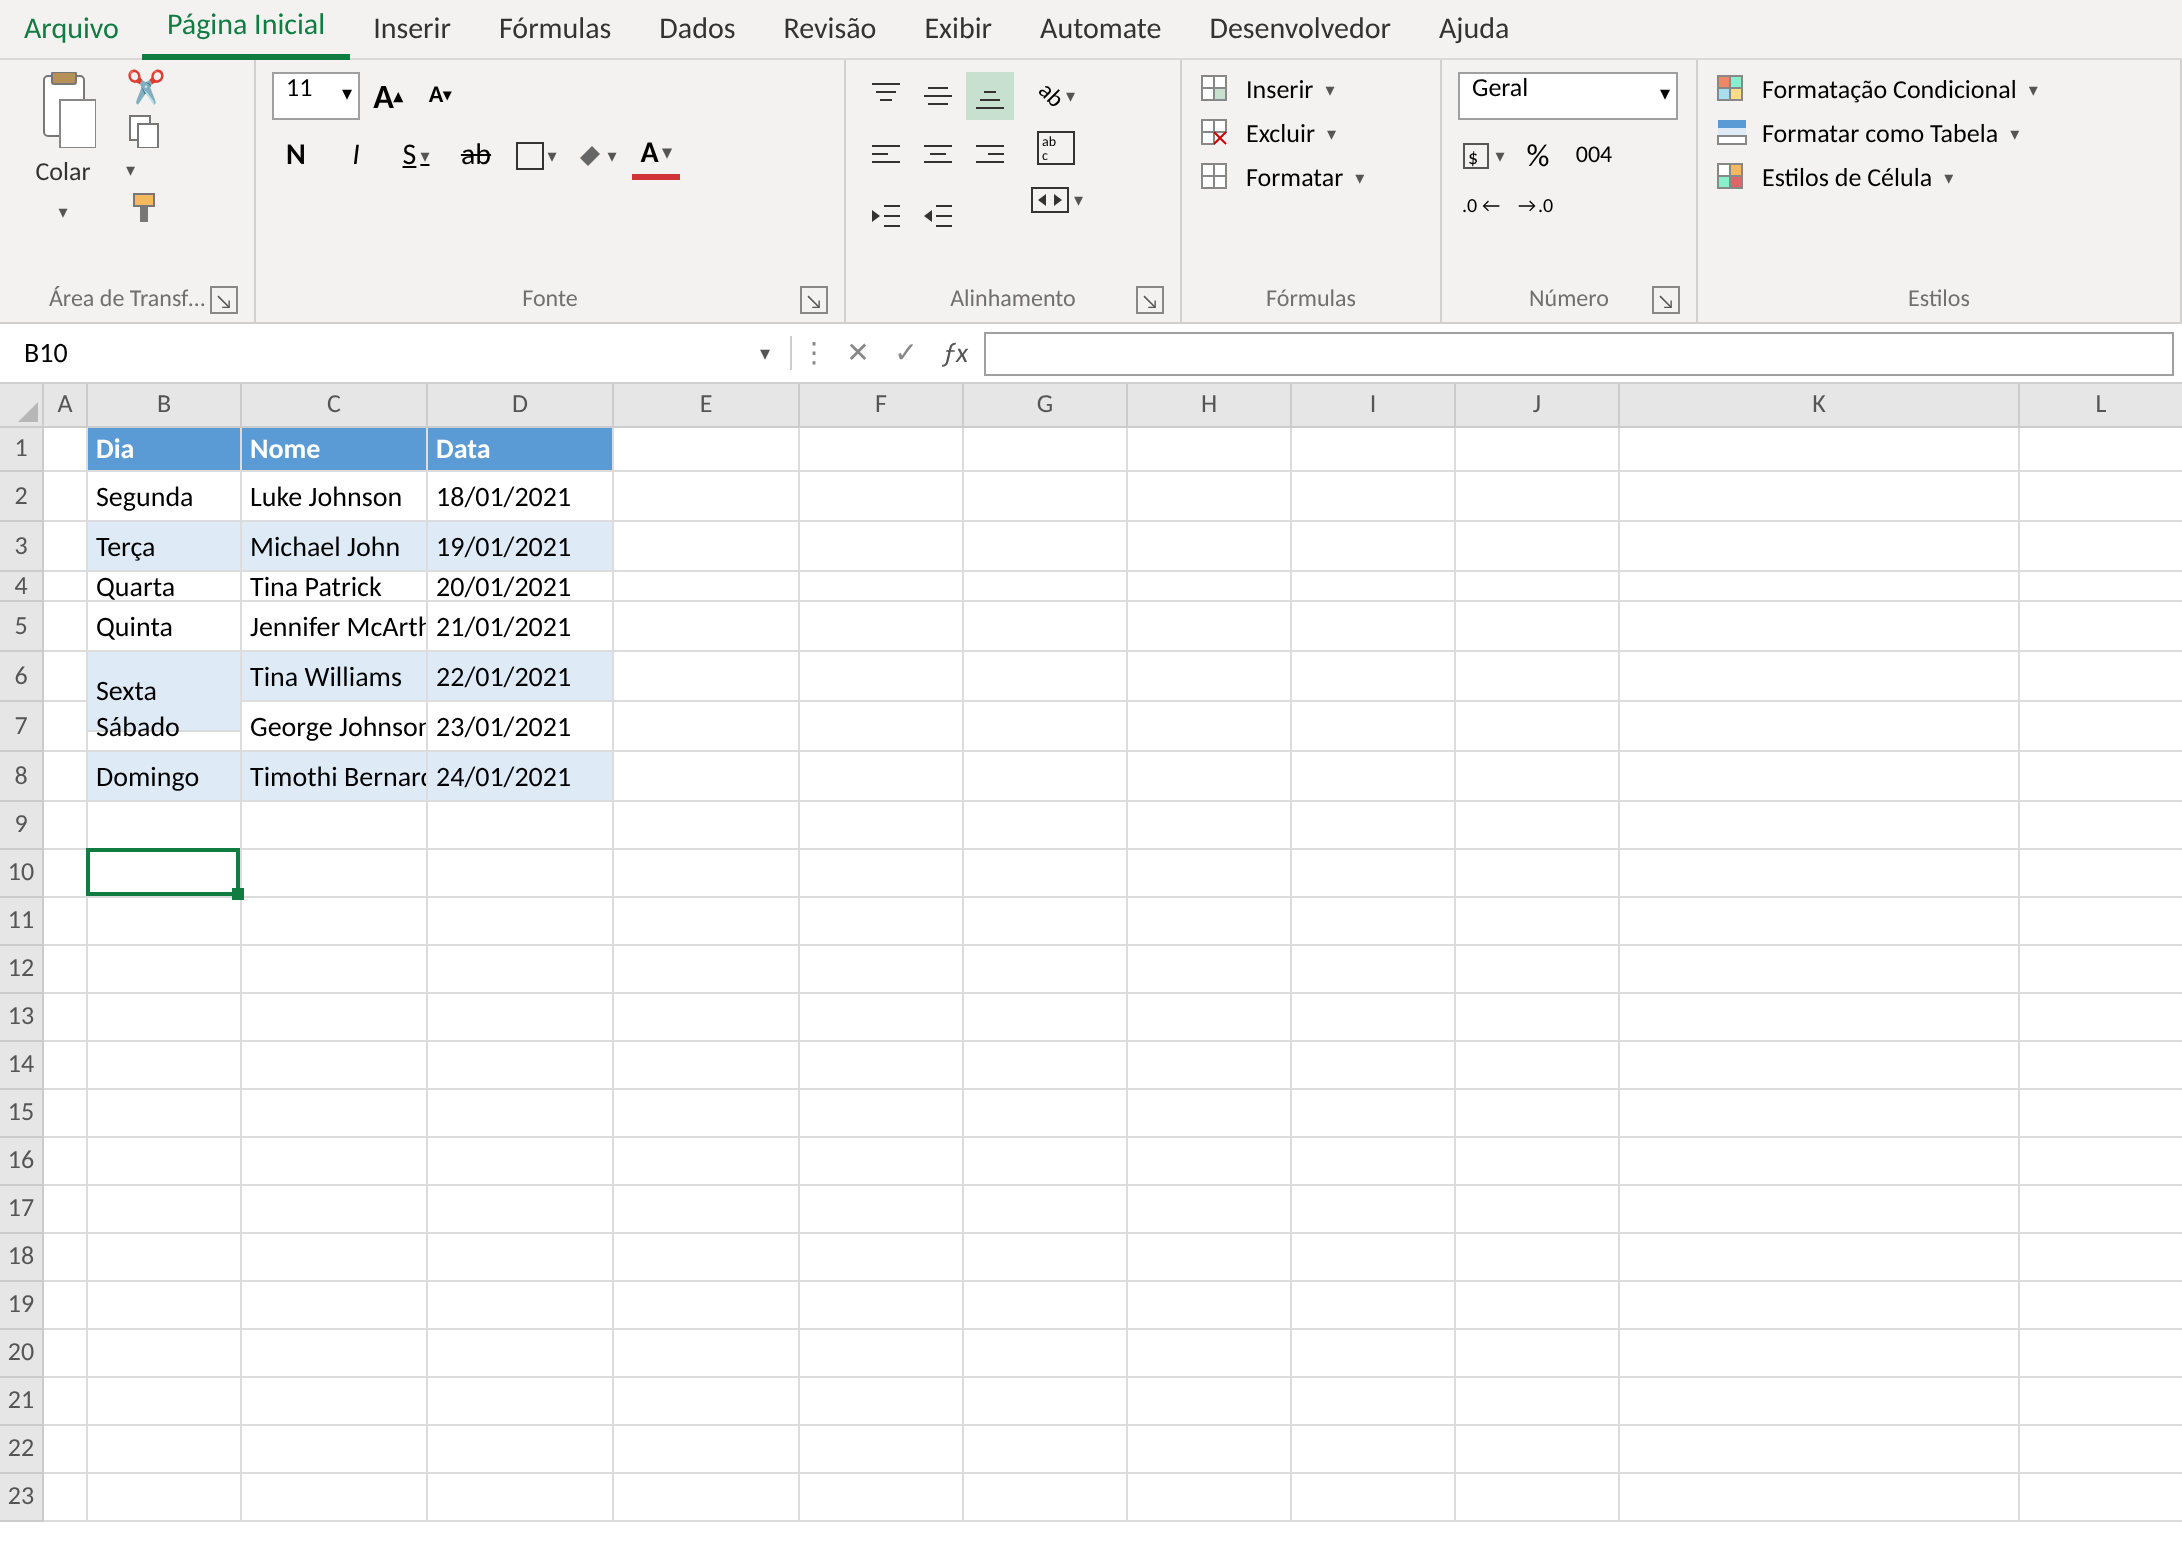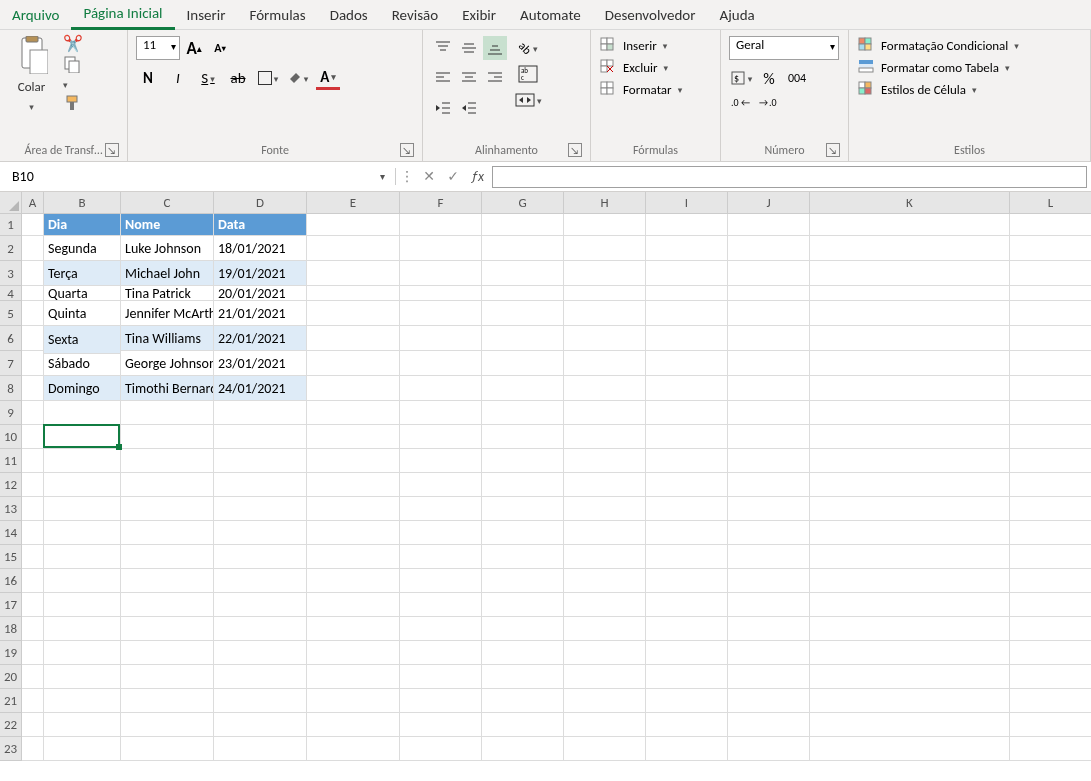--- a/index.html
+++ b/index.html
@@ -690,21 +690,21 @@
       <div class="cell" style="left: 192px; top: 22px; width: 93px; height: 25px;">18/01/2021</div>
       <div class="cell band" style="left: 22px; top: 47px; width: 77px; height: 25px;">Terça</div>
       <div class="cell band" style="left: 99px; top: 47px; width: 93px; height: 25px; text-align: center;">Michael John</div>
       <div class="cell band" style="left: 192px; top: 47px; width: 93px; height: 25px;">19/01/2021</div>
       <div class="cell" style="left: 22px; top: 72px; width: 77px; height: 15px;">Quarta</div>
       <div class="cell" style="left: 99px; top: 72px; width: 93px; height: 15px;">Tina Patrick</div>
       <div class="cell" style="left: 192px; top: 72px; width: 93px; height: 15px;">20/01/2021</div>
       <div class="cell" style="left: 22px; top: 87px; width: 77px; height: 25px;">Quinta</div>
       <div class="cell" style="left: 99px; top: 87px; width: 93px; height: 25px;">Jennifer McArthur</div>
       <div class="cell" style="left: 192px; top: 87px; width: 93px; height: 25px;">21/01/2021</div>
-      <div class="cell band" style="left: 22px; top: 112px; width: 77px; height: 28px; text-align: right;">Sexta</div>
+      <div class="cell band" style="left: 22px; top: 112px; width: 77px; height: 40px; text-align: right;">Sexta</div>
       <div class="cell band" style="left: 99px; top: 112px; width: 93px; height: 25px;">Tina Williams</div>
       <div class="cell band" style="left: 192px; top: 112px; width: 93px; height: 25px;">22/01/2021</div>
       <div class="cell" style="left: 22px; top: 137px; width: 77px; height: 25px;">Sábado</div>
       <div class="cell" style="left: 99px; top: 137px; width: 93px; height: 25px;">George Johnson</div>
       <div class="cell" style="left: 192px; top: 137px; width: 93px; height: 25px;">23/01/2021</div>
       <div class="cell band" style="left: 22px; top: 162px; width: 77px; height: 25px;">Domingo</div>
       <div class="cell band" style="left: 99px; top: 162px; width: 93px; height: 25px;">Timothi Bernard</div>
       <div class="cell band" style="left: 192px; top: 162px; width: 93px; height: 25px;">24/01/2021</div>
       <div class="selected-cell" style="left: 21px; top: 210px; width: 77px; height: 24px;"></div>
       <div class="cursor-cross" style="left: 53.5px; top: 216px;">

